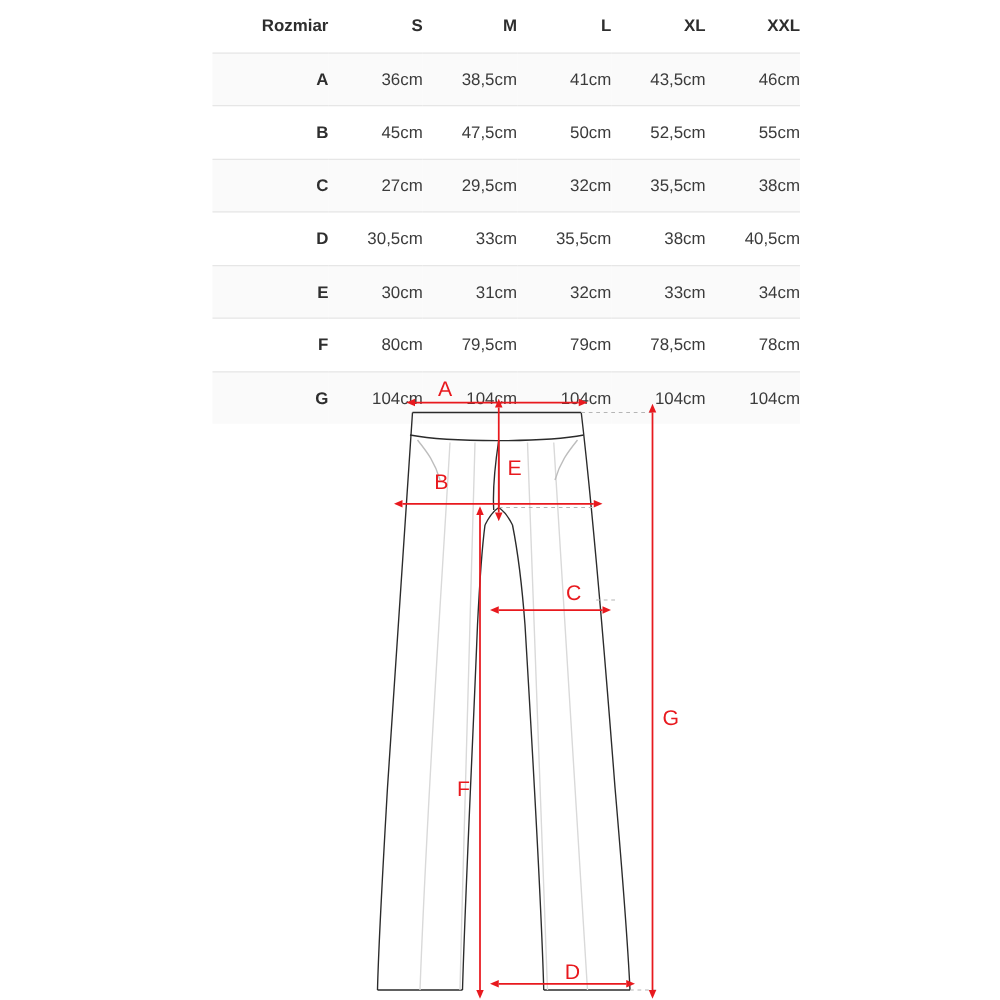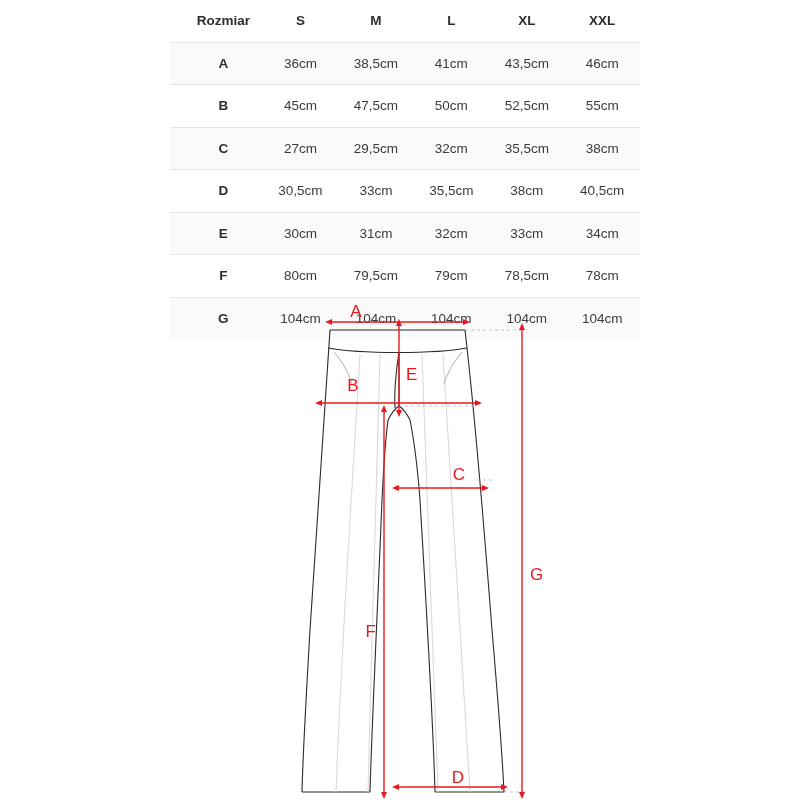--- a/index.html
+++ b/index.html
@@ -26,21 +26,21 @@
   #size-table {
     position: absolute;
     left: 170px;
     top: 0px;
     width: 470px;
     border-collapse: collapse;
     font-size: 13.5px;
   }
   #size-table th,
   #size-table td {
-    text-align: center;
+    text-align: right;
     padding: 0;
     height: 41.5px;
     vertical-align: middle;
     font-weight: normal;
     color: #3b3b3b;
     white-space: nowrap;
   }
   #size-table thead th {
     font-weight: bold;
     color: #2e2e2e;

